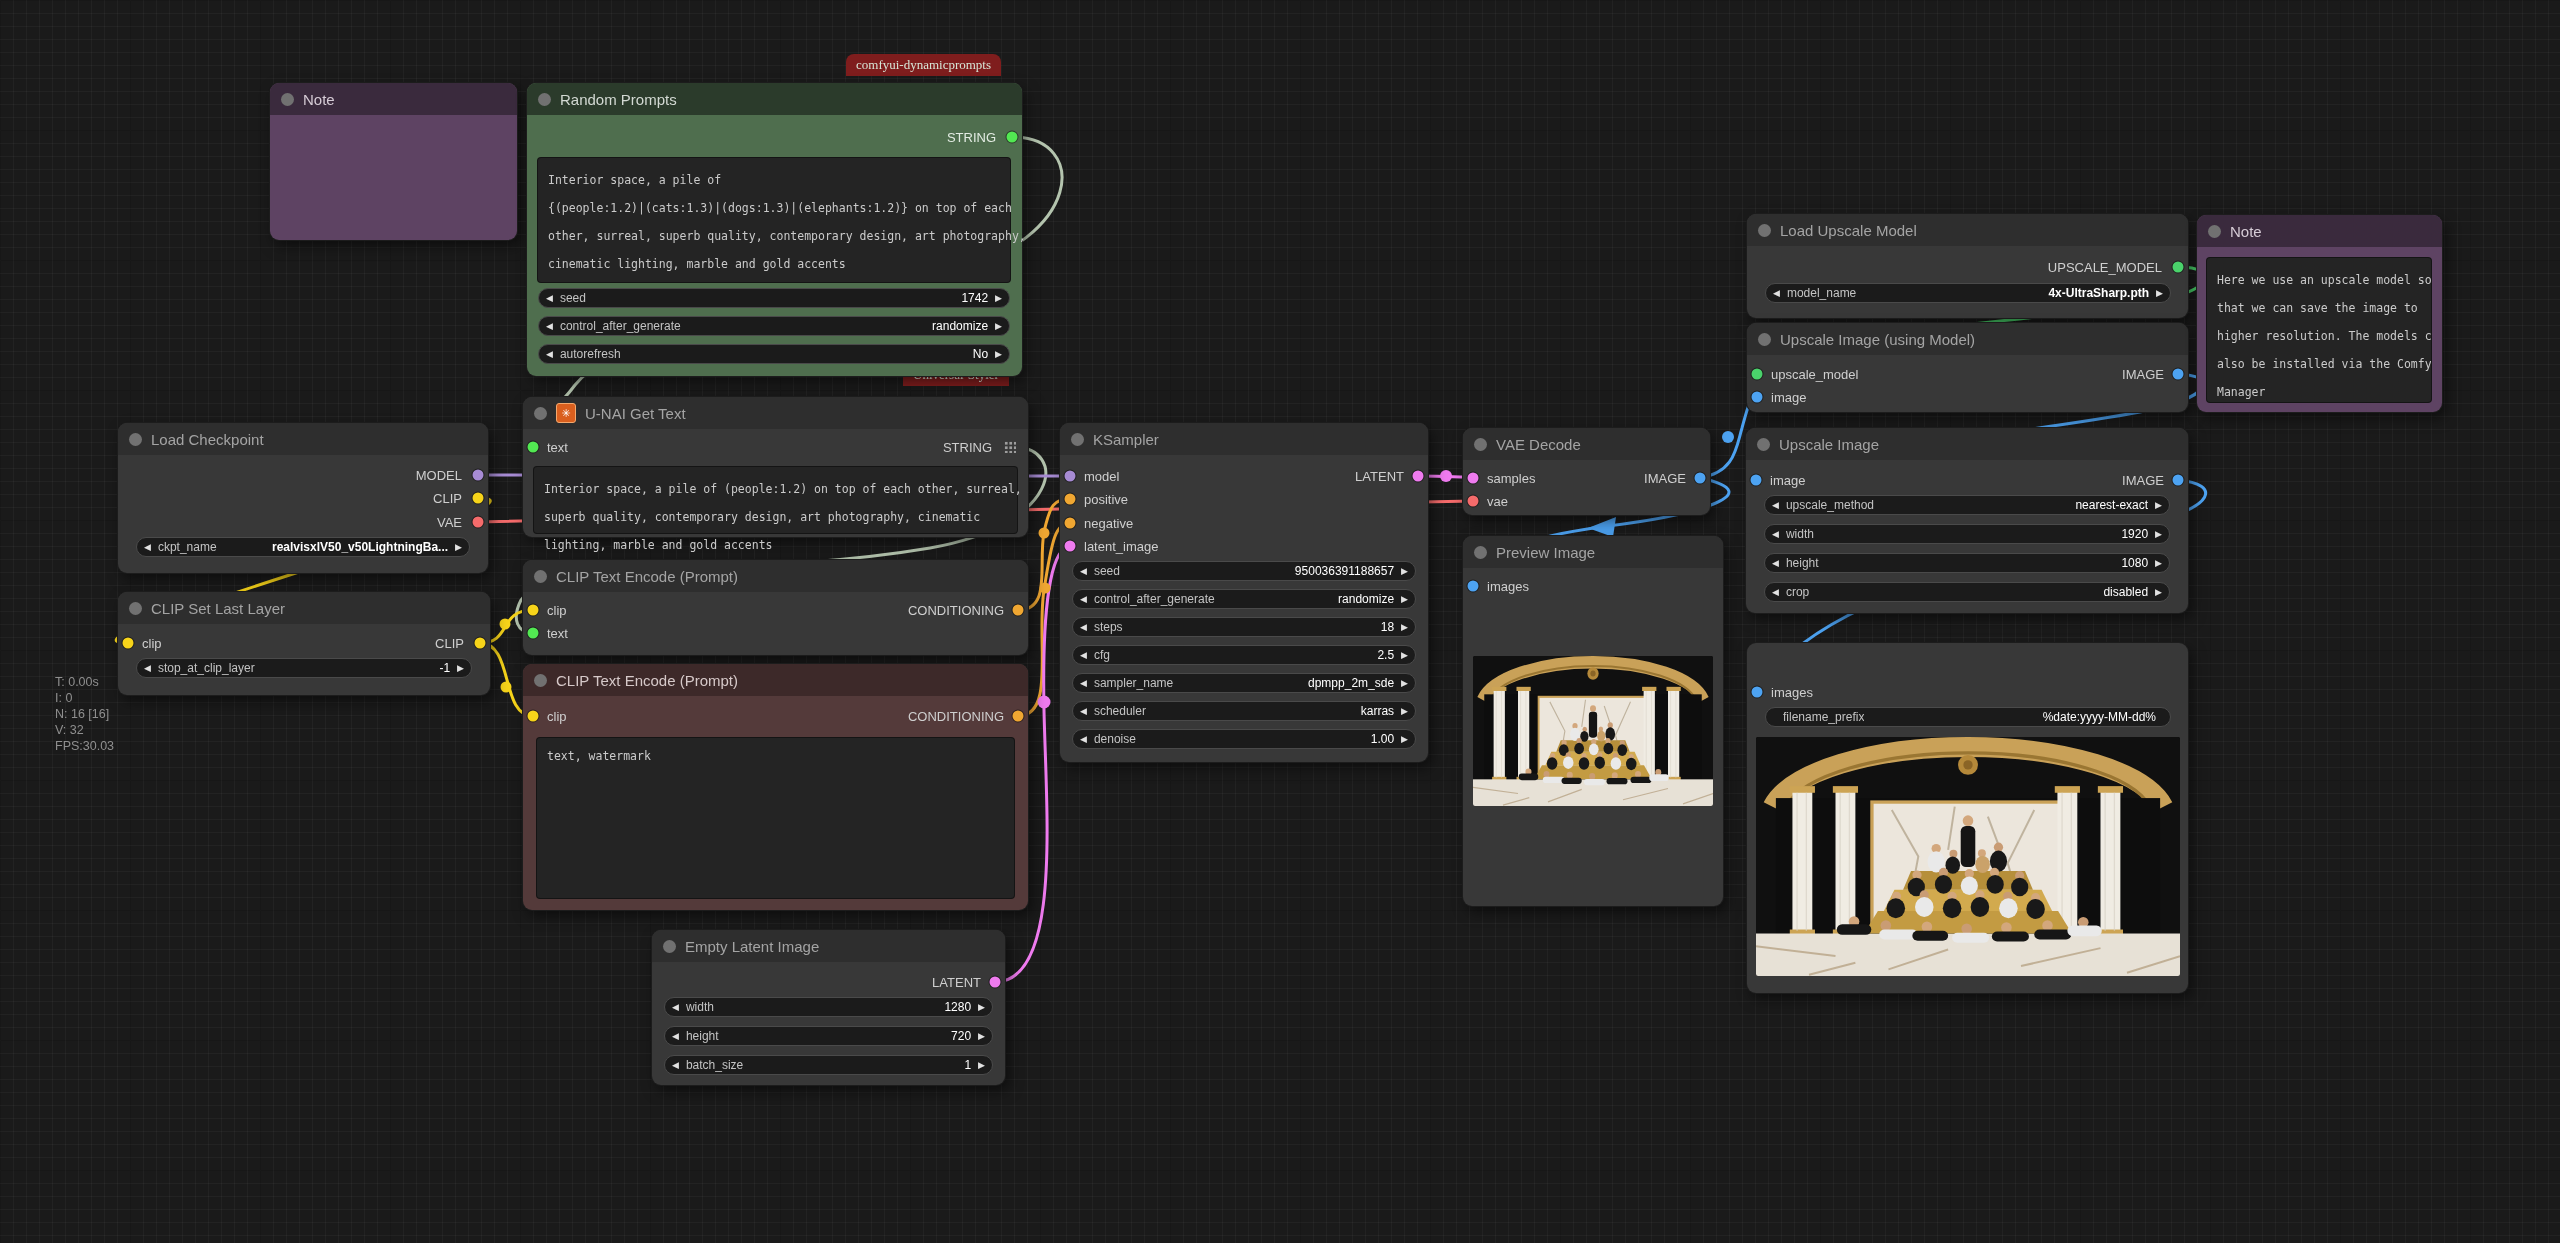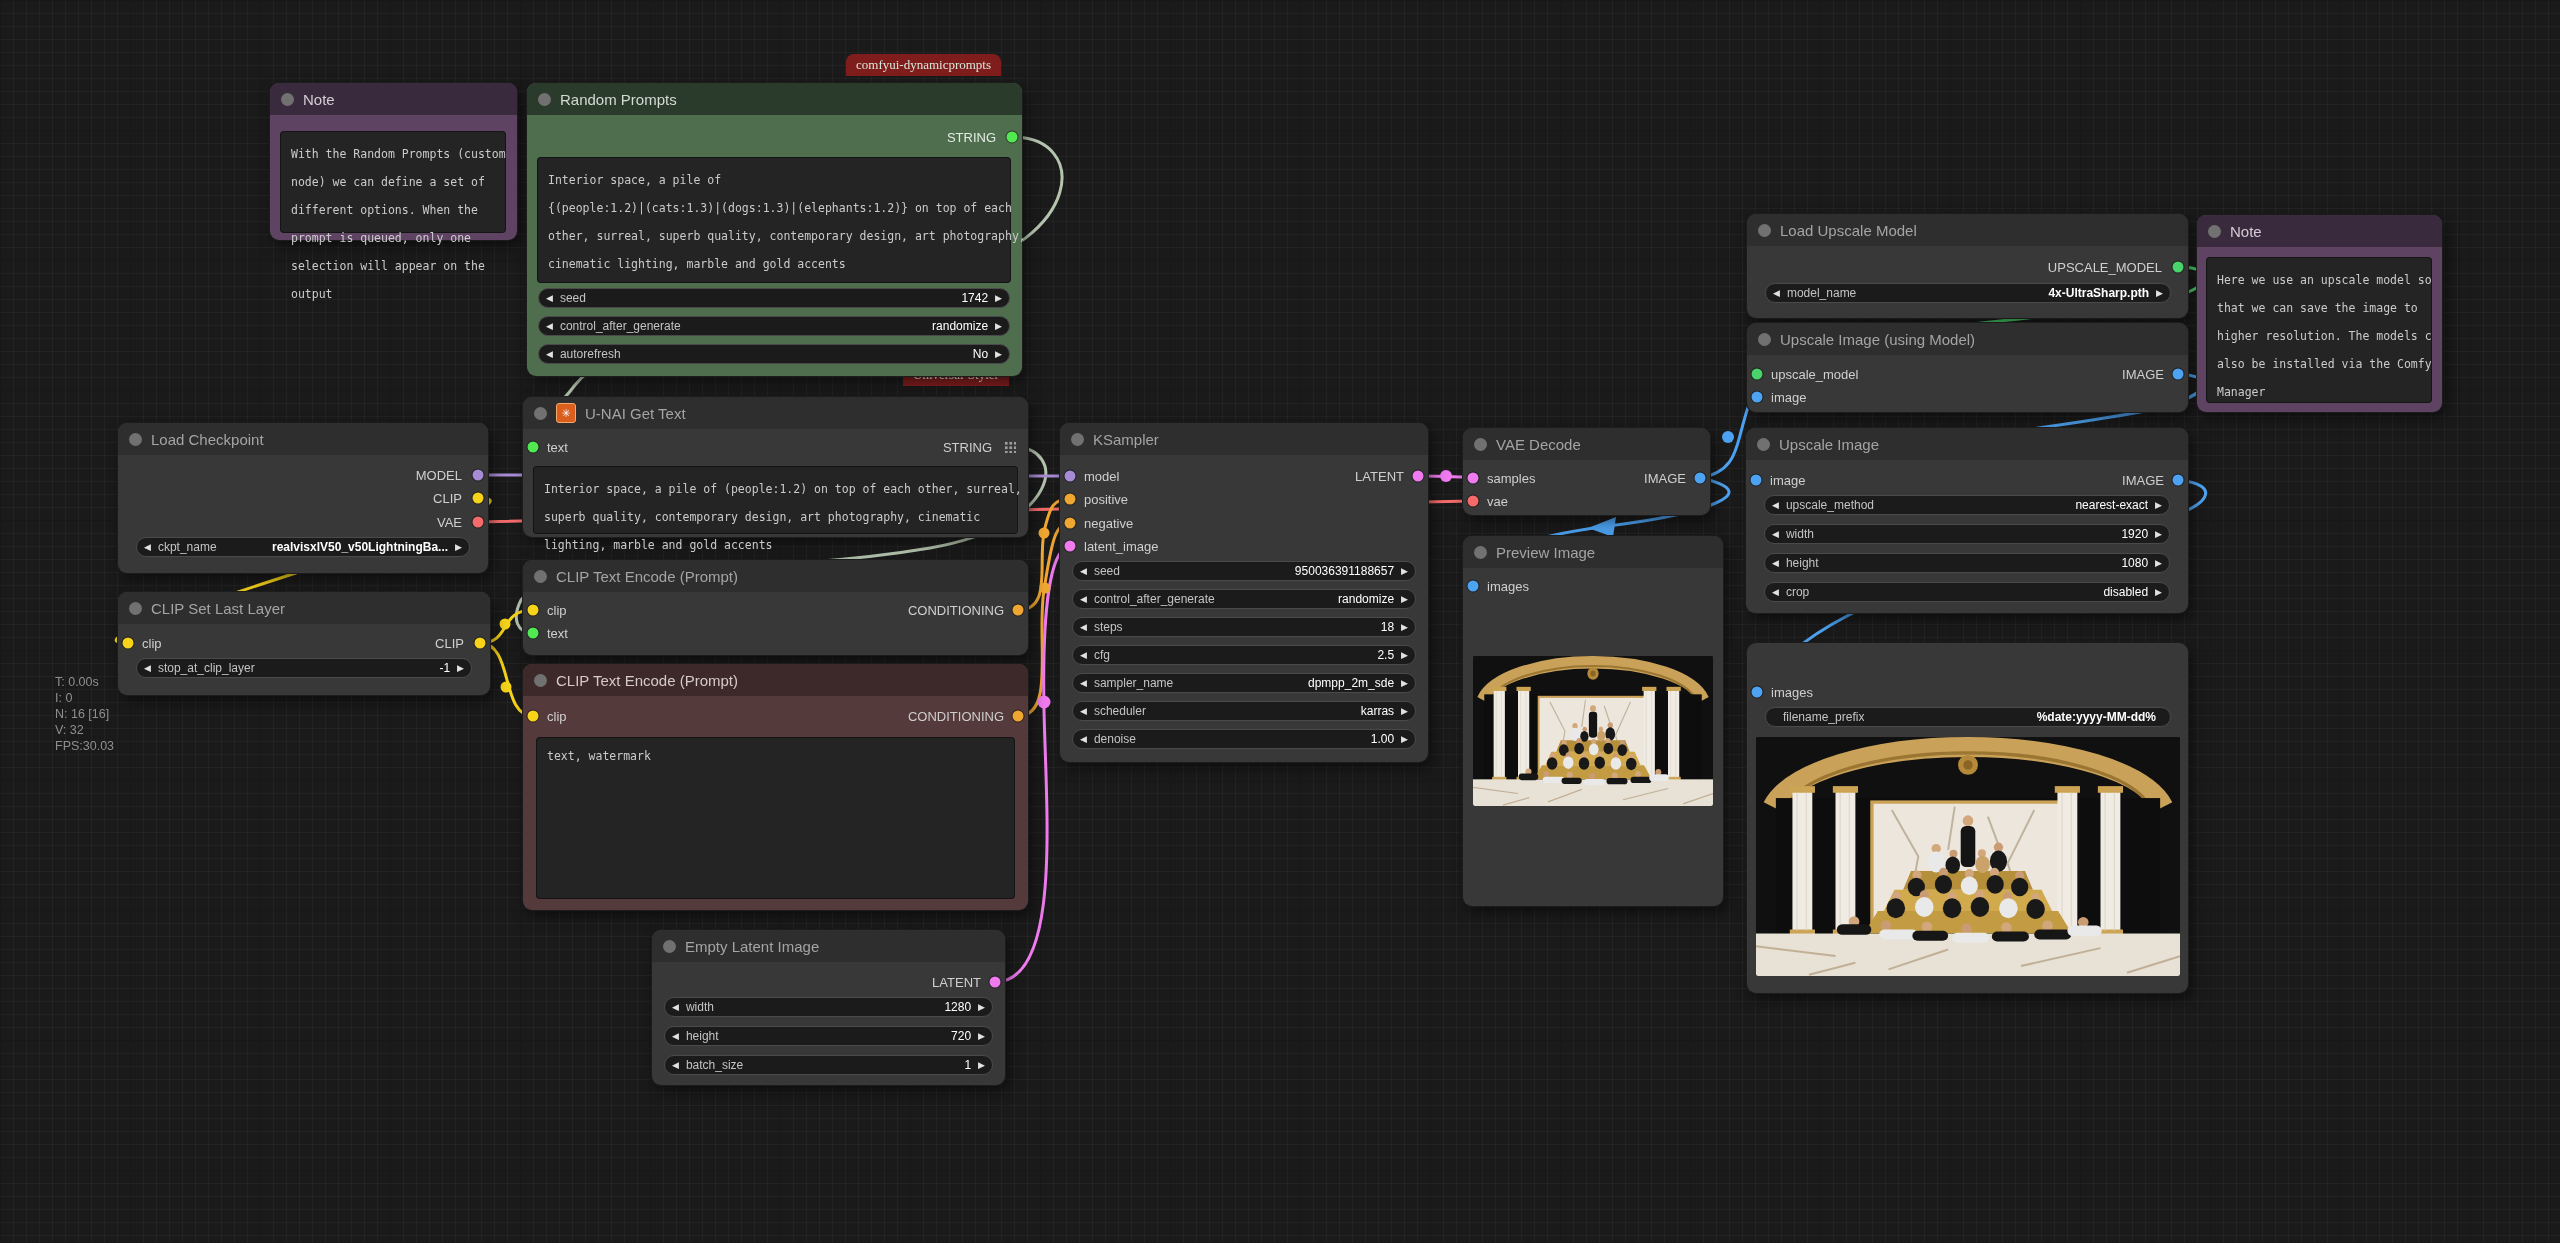--- a/index.html
+++ b/index.html
@@ -191,28 +191,20 @@
 </div>
 
 <div class="badge" style="left:846px;top:54px;">comfyui-dynamicprompts</div>
 <div class="badge" style="left:903px;top:364px;">Universal-Styler</div>
 
 <div class="node node-purple" style="left:270px;top:83px;width:247px;height:157px;">
   <div class="titlebar">
       <span class="titledot"></span>
       <span>Note</span>
     </div>
-  <div class="ta" style="left:11px;top:49px;width:224px;height:100px;">
-    <div>With the Random Prompts (custom</div>
-    <div>node) we can define a set of</div>
-    <div>different options. When the</div>
-    <div>prompt is queued, only one</div>
-    <div>selection will appear on the</div>
-    <div>output</div>
-  </div>
 </div>
 
 <div class="node node-green" style="left:527px;top:83px;width:495px;height:293px;">
   <div class="titlebar">
       <span class="titledot"></span>
       <span>Random Prompts</span>
     </div>
   <span class="slot-label out" style="right:26px;top:54px;color:#e3ece3;">STRING</span>
   <span class="slot-dot" style="left:485px;top:54px;background:#52e852;"></span>
   <div class="ta" style="left:11px;top:75px;width:472px;height:124px;">
@@ -495,21 +487,21 @@
     <span class="wvalue">disabled</span>
     <span class="arr">▶</span>
   </div>
 </div>
 
 <div class="node" style="left:1747px;top:643px;width:441px;height:350px;">
   <span class="slot-dot" style="left:10px;top:49px;background:#4da3f2;"></span>
   <span class="slot-label" style="left:24px;top:49px;">images</span>
   <div class="pill" style="left:18px;top:64px;width:406px;">
     <span class="wlabel" style="margin-left:10px;">filename_prefix</span>
-    <span class="wvalue" style="font-weight:bold;">%date:yyyy-MM-dd%</span>
+    <span class="wvalue" style="font-weight:normal;">%date:yyyy-MM-dd%</span>
   </div>
   <div class="thumb" style="left:9px;top:94px;width:424px;height:239px;">
     <svg viewBox="0 0 640 360" preserveAspectRatio="none">
         <use href="#scene"></use>
       </svg>
   </div>
 </div>
 
 <div class="node node-purple" style="left:2197px;top:215px;width:245px;height:197px;">
   <div class="titlebar">

